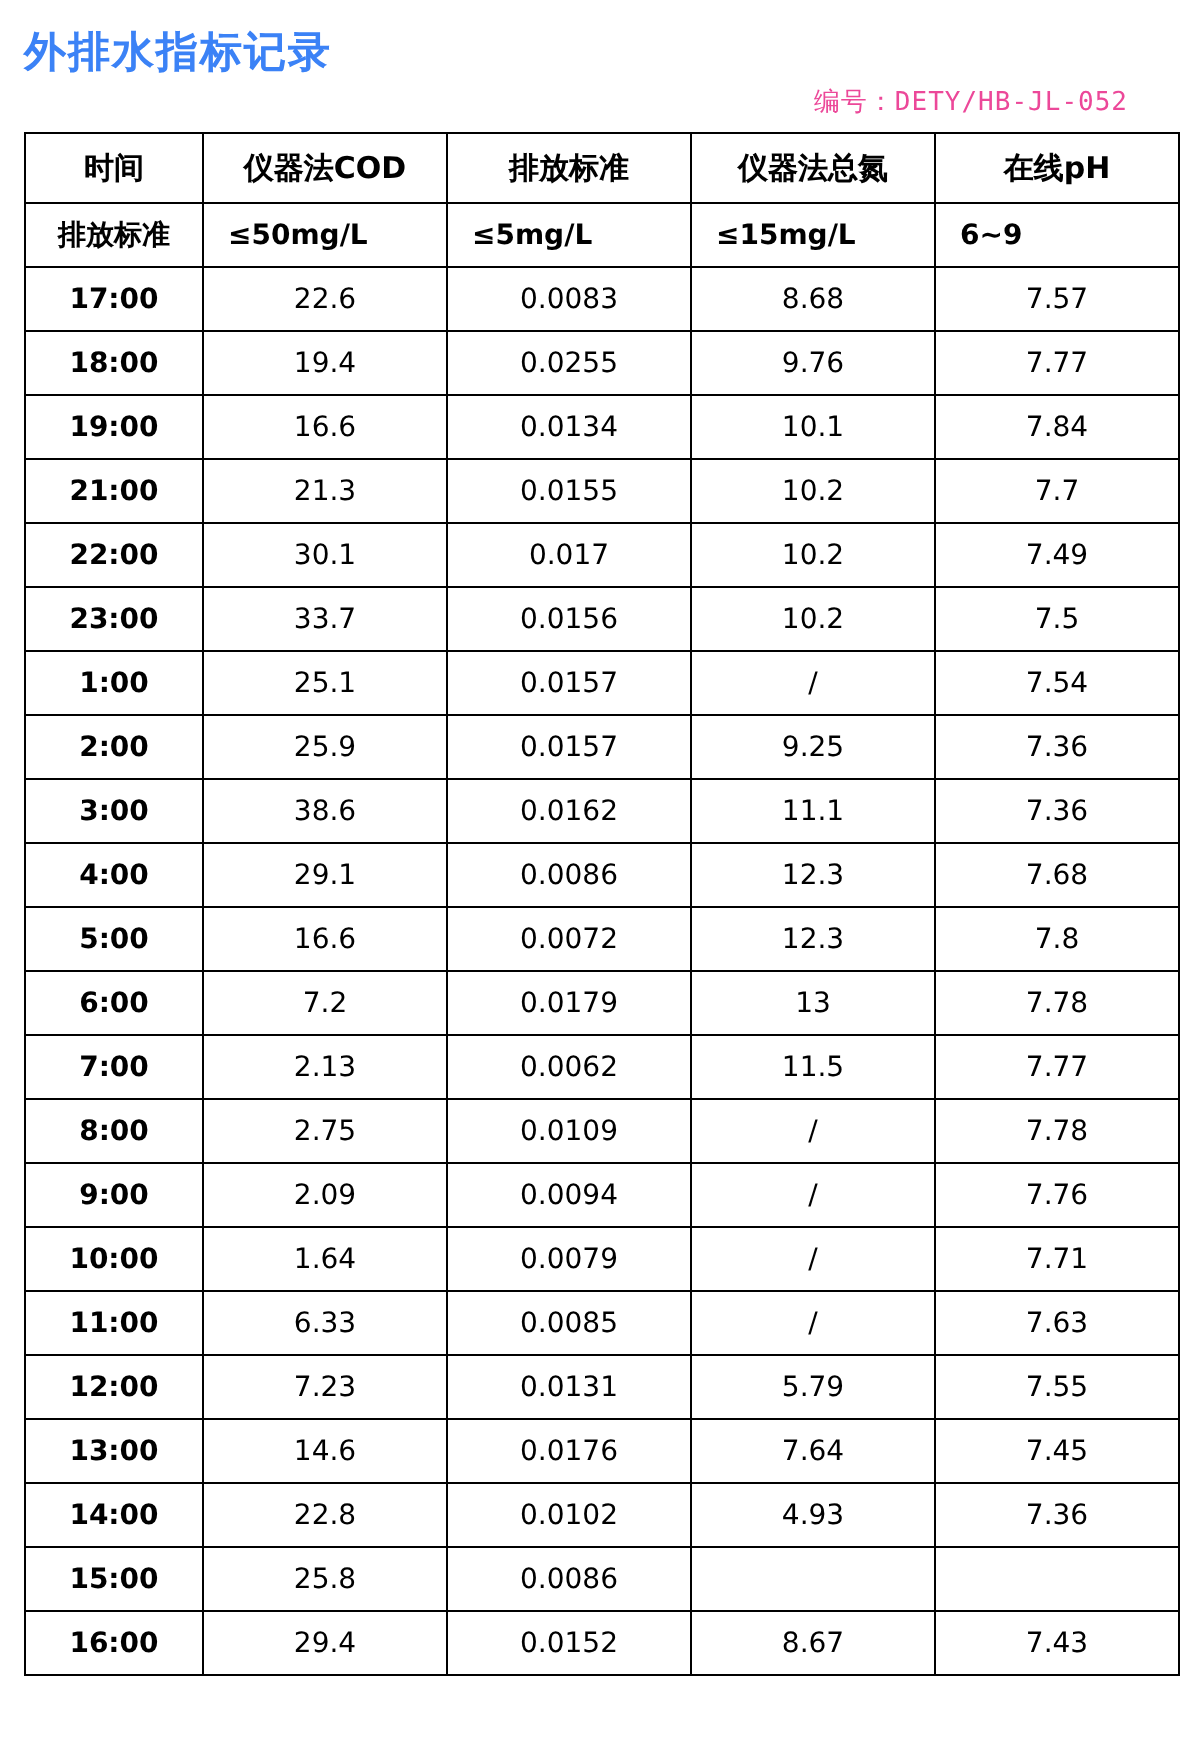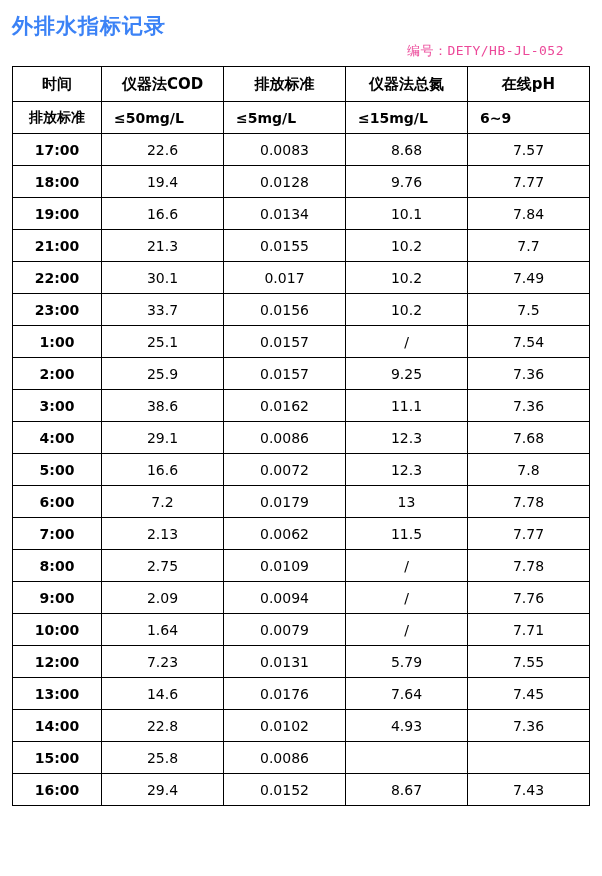--- a/index.html
+++ b/index.html
@@ -132,21 +132,21 @@
       <tr>
         <td class="time-cell">17:00</td>
         <td class="data-cell">22.6</td>
         <td class="data-cell">0.0083</td>
         <td class="data-cell">8.68</td>
         <td class="data-cell">7.57</td>
       </tr>
       <tr>
         <td class="time-cell">18:00</td>
         <td class="data-cell">19.4</td>
-        <td class="data-cell">0.0128</td>
+        <td class="data-cell">0.0255</td>
         <td class="data-cell">9.76</td>
         <td class="data-cell">7.77</td>
       </tr>
       <tr>
         <td class="time-cell">19:00</td>
         <td class="data-cell">16.6</td>
         <td class="data-cell">0.0134</td>
         <td class="data-cell">10.1</td>
         <td class="data-cell">7.84</td>
       </tr>
@@ -235,20 +235,27 @@
         <td class="data-cell">7.76</td>
       </tr>
       <tr>
         <td class="time-cell">10:00</td>
         <td class="data-cell">1.64</td>
         <td class="data-cell">0.0079</td>
         <td class="data-cell">/</td>
         <td class="data-cell">7.71</td>
       </tr>
       <tr>
+        <td class="time-cell">11:00</td>
+        <td class="data-cell">6.33</td>
+        <td class="data-cell">0.0085</td>
+        <td class="data-cell">/</td>
+        <td class="data-cell">7.63</td>
+      </tr>
+      <tr>
         <td class="time-cell">12:00</td>
         <td class="data-cell">7.23</td>
         <td class="data-cell">0.0131</td>
         <td class="data-cell">5.79</td>
         <td class="data-cell">7.55</td>
       </tr>
       <tr>
         <td class="time-cell">13:00</td>
         <td class="data-cell">14.6</td>
         <td class="data-cell">0.0176</td>

